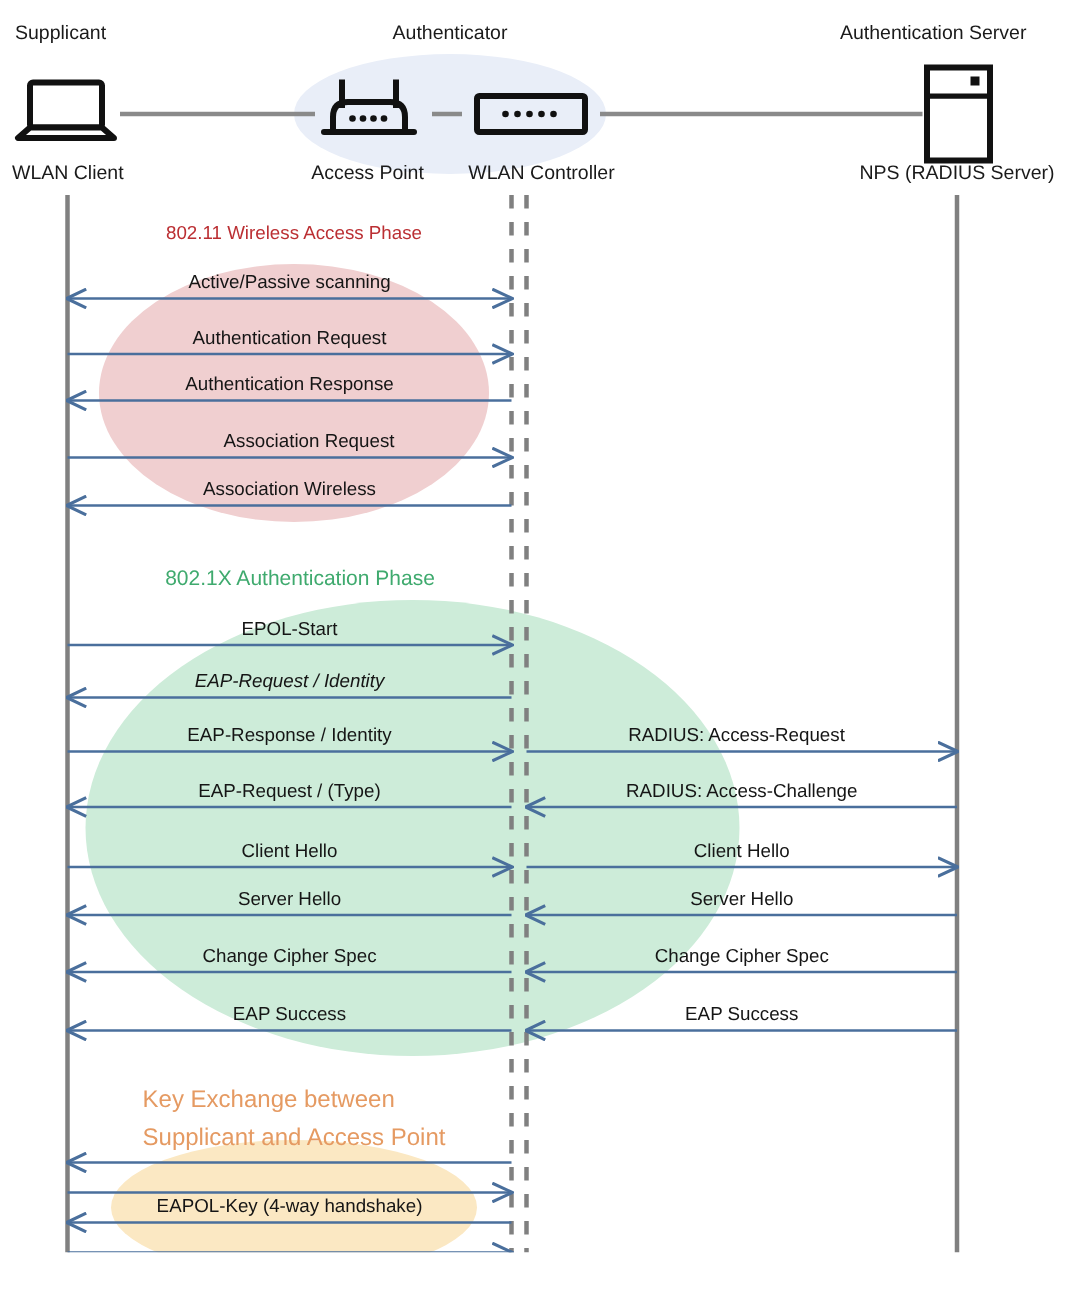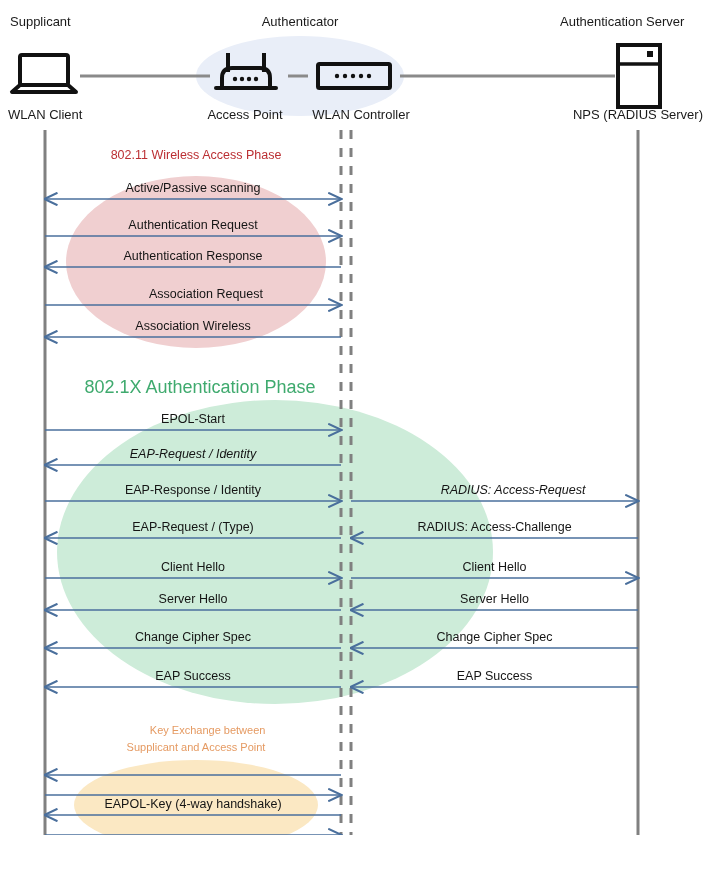--- a/index.html
+++ b/index.html
@@ -17,30 +17,30 @@
   }
   #stage svg{position:absolute;left:0;top:0;}
 
   .lbl{
     position:absolute;
     font-size:12.5px;
     line-height:1.15;
     white-space:nowrap;
     color:#1a1a1a;
   }
-  .lbl.ctr{transform:translateX(-50%);text-align:right;}
+  .lbl.ctr{transform:translateX(-50%);text-align:left;}
 
   .actor-title{font-size:13px;color:#1a1a1a;}
   .actor-sub{font-size:13px;color:#1a1a1a;}
 
   .msg{font-size:12.5px;color:#151515;}
 
   .phase-red{color:#bb2f33;font-size:12.5px;}
-  .phase-green{color:#3faa6e;font-size:18px;}
-  .phase-orange{color:#e59a62;font-size:11px;text-align:center;line-height:1.55;}
+  .phase-green{color:#3faa6e;font-size:14px;}
+  .phase-orange{color:#e59a62;font-size:16px;text-align:center;line-height:1.55;}
 </style>
 </head>
 <body>
 
 <div id="stage">
 
   <svg width="713" height="875" viewBox="0 0 713 875">
     <defs>
       <marker id="ar-r" markerWidth="9" markerHeight="9" refX="8" refY="4.5" orient="auto">
         <path d="M0,0.6 L8.4,4.5 L0,8.4" fill="none" stroke="#4a6f9c" stroke-width="1.3"></path>
@@ -145,21 +145,21 @@
 
   <div id="msg-layer">
       <div class="lbl msg ctr" style="left: 193px; top: 181px;">Active/Passive scanning</div>
       <div class="lbl msg ctr" style="left: 193px; top: 218px;">Authentication Request</div>
       <div class="lbl msg ctr" style="left: 193px; top: 249px;">Authentication Response</div>
       <div class="lbl msg ctr" style="left: 206px; top: 287px;">Association Request</div>
       <div class="lbl msg ctr" style="left: 193px; top: 319px;">Association Wireless</div>
       <div class="lbl msg ctr" style="left: 193px; top: 412px;">EPOL-Start</div>
       <div class="lbl msg ctr" style="left: 193px; top: 447px; font-style: italic;">EAP-Request / Identity</div>
       <div class="lbl msg ctr" style="left: 193px; top: 483px;">EAP-Response / Identity</div>
-      <div class="lbl msg ctr" style="left: 513px; top: 483px; font-style: italic;">RADIUS: Access-Request</div>
+      <div class="lbl msg ctr" style="left: 491px; top: 483px;">RADIUS: Access-Request</div>
       <div class="lbl msg ctr" style="left: 193px; top: 520px;">EAP-Request / (Type)</div>
       <div class="lbl msg ctr" style="left: 494.5px; top: 520px;">RADIUS: Access-Challenge</div>
       <div class="lbl msg ctr" style="left: 193px; top: 560px;">Client Hello</div>
       <div class="lbl msg ctr" style="left: 494.5px; top: 560px;">Client Hello</div>
       <div class="lbl msg ctr" style="left: 193px; top: 592px;">Server Hello</div>
       <div class="lbl msg ctr" style="left: 494.5px; top: 592px;">Server Hello</div>
       <div class="lbl msg ctr" style="left: 193px; top: 630px;">Change Cipher Spec</div>
       <div class="lbl msg ctr" style="left: 494.5px; top: 630px;">Change Cipher Spec</div>
       <div class="lbl msg ctr" style="left: 193px; top: 669px;">EAP Success</div>
       <div class="lbl msg ctr" style="left: 494.5px; top: 669px;">EAP Success</div>

